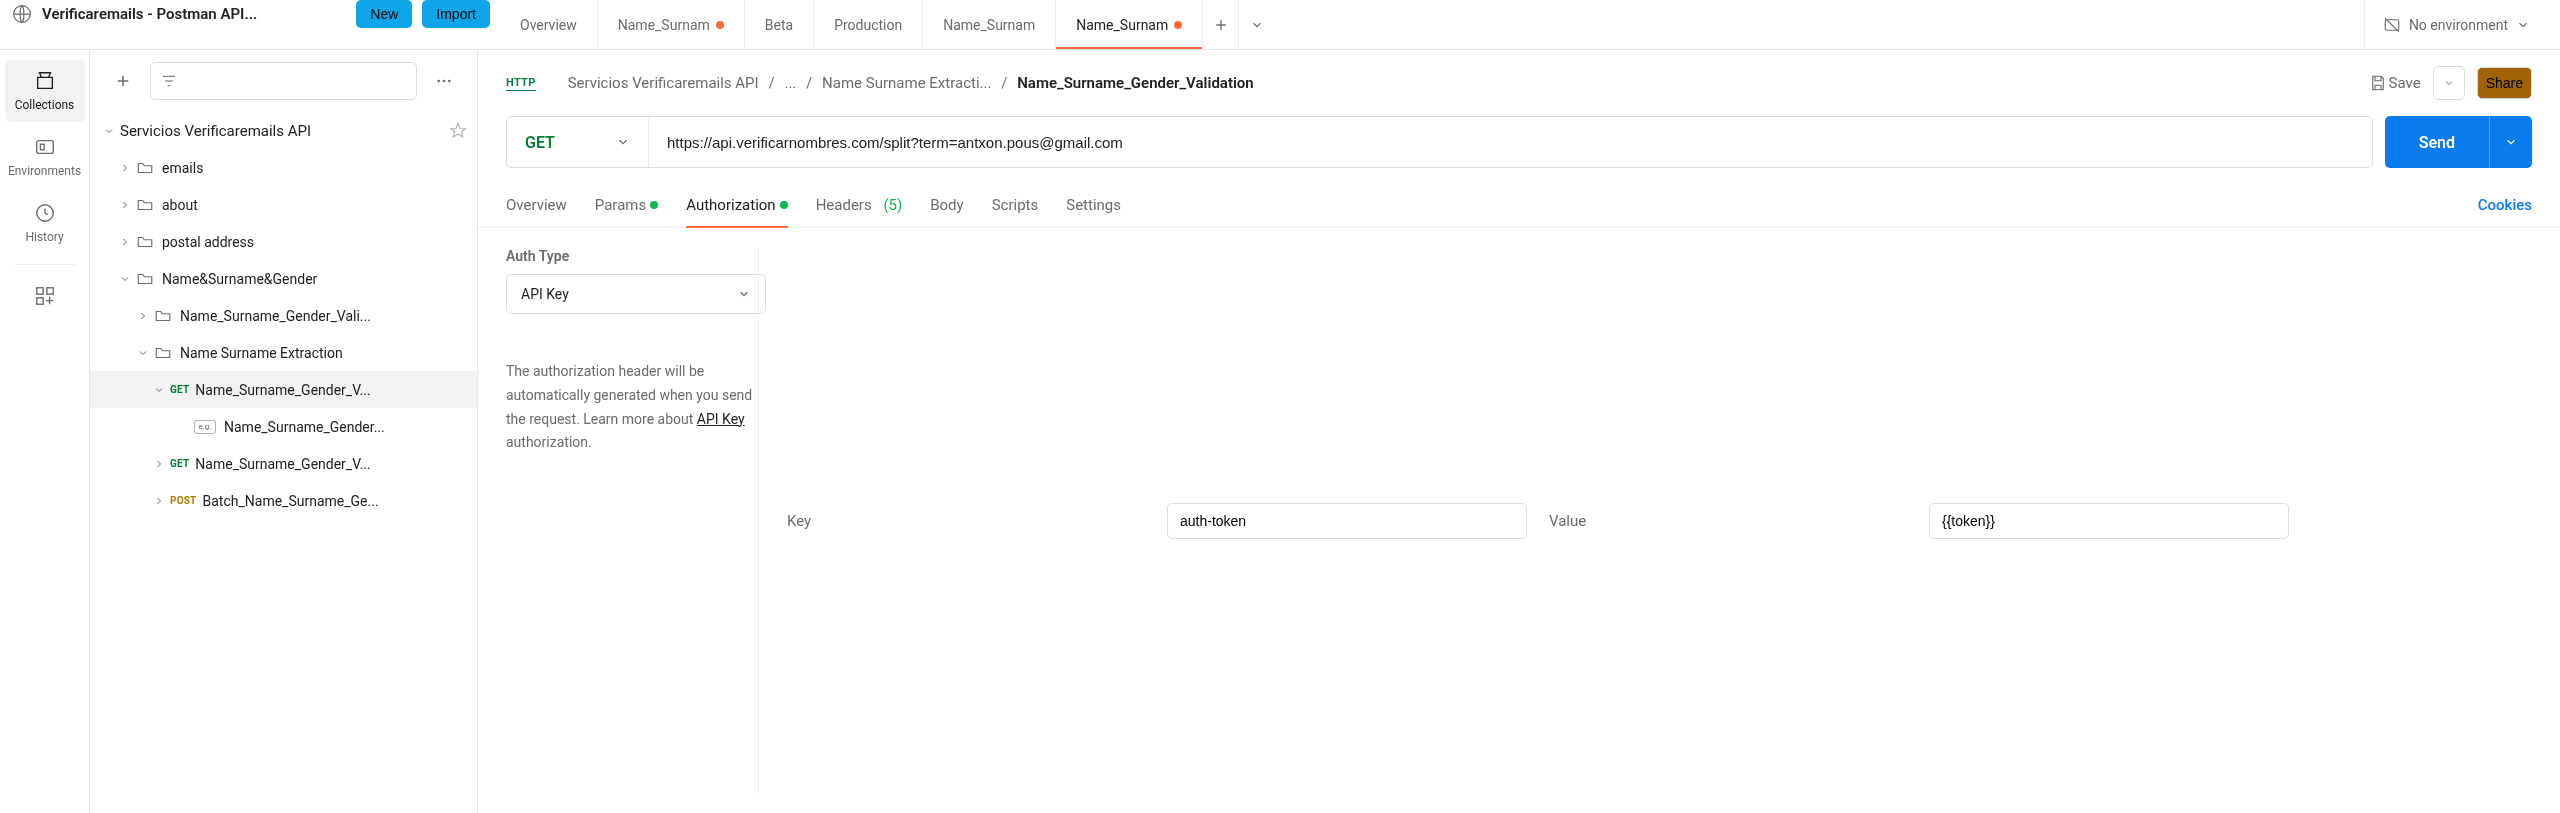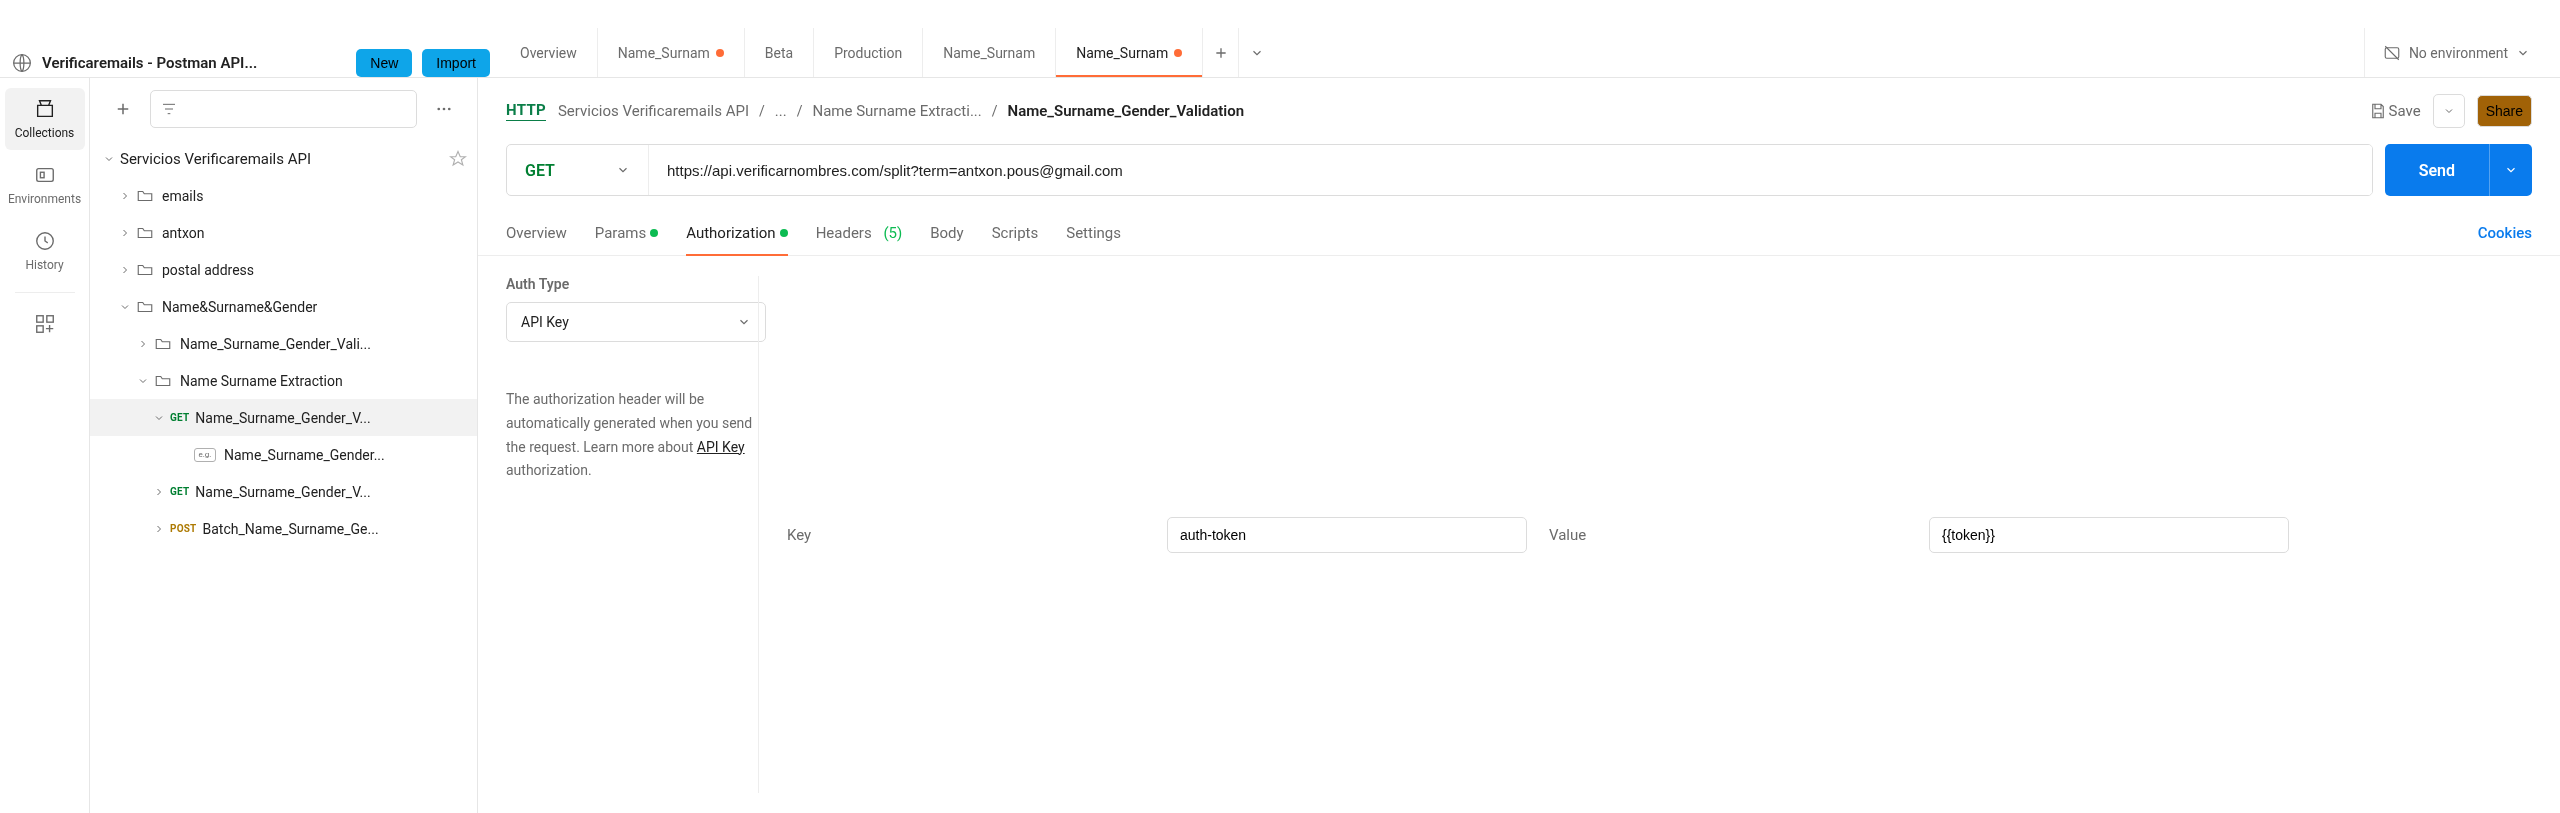--- a/index.html
+++ b/index.html
@@ -1,20 +1,20 @@
 <!DOCTYPE html>
 <html><head>
 <meta charset="utf-8">
 <style>
 * { box-sizing: border-box; margin: 0; padding: 0; }
 body { font-family: -apple-system, BlinkMacSystemFont, "Segoe UI", Roboto, Arial, sans-serif; font-size: 14px; color: #212121; background: #fff; width: 2560px; height: 813px; overflow: hidden; }
 .app { display: flex; flex-direction: column; height: 100%; }
 
 
-.header { display: flex; align-items: flex-end; height: 50px; border-bottom: 1px solid #e6e6e6; padding: 0 12px; gap: 10px; margin-top: 28px; }
+.header { display: flex; align-items: flex-start; height: 50px; border-bottom: 1px solid #e6e6e6; padding: 0 12px; gap: 10px; }
 .header-left { display:flex; align-items:center; gap:10px; width: 478px; }
 .workspace-name { font-weight: 600; font-size: 15px; flex:1; white-space:nowrap; overflow:hidden; text-overflow:ellipsis; }
 .btn { border: none; background: #0ea5e9; padding: 6px 14px; border-radius: 5px; font-size: 14px; cursor: pointer; }
 
 
 .tab-bar { display: flex; align-items:center; flex:1; overflow:hidden; height:100%; }
 .tab { position:relative; padding: 0 20px; height:100%; display:flex; align-items:center; color:#6b6b6b; cursor:pointer; font-size:14px; white-space:nowrap; border-left:1px solid #ededed; max-width:160px; }
 .tab:first-child{ border-left:none; }
 .tab.active { color:#212121; }
 .tab.active::after { content:""; position:absolute; bottom:0; left:0; right:0; height:2px; background:#ff6c37; }
@@ -51,21 +51,21 @@
 .star-icon { margin-left:auto; color:#b0b0b0; }
 .eg-icon { width:22px; height:14px; border:1px solid #b0b0b0; border-radius:3px; font-size:8px; display:flex; align-items:center; justify-content:center; color:#6b6b6b; margin-right:8px; flex-shrink:0; }
 .indent { flex-shrink:0; }
 
 
 .content { flex:1; display:flex; flex-direction:column; }
 .crumbs { display:flex; align-items:center; gap:10px; padding:16px 28px; }
 .crumb-sep { color:#6b6b6b; }
 .crumb { color:#6b6b6b; font-size:15px; }
 .crumb.final { color:#212121; font-weight:600; }
-.http-badge { color:#0a7e48; font-weight:700; font-size:15px; letter-spacing:0.3px; border-bottom:1.5px solid #0a7e48; padding-bottom:1px; margin-right:2px; }
+.http-badge { color:#0a7e48; font-weight:700; font-size:11px; letter-spacing:0.3px; border-bottom:1.5px solid #0a7e48; padding-bottom:1px; margin-right:22px; }
 .crumb-actions { margin-left:auto; display:flex; align-items:center; gap:12px; }
 .share-btn { border:1px solid #dcdcdc; background:#a16207; padding:7px 8px; border-radius:5px; }
 .save-btn { display:flex; align-items:flex-start; gap:2px; color:#6b6b6b; cursor:pointer; font-size:15px; }
 .split-caret { width:32px; height:34px; border:1px solid #dcdcdc; border-radius:5px; display:flex; align-items:center; justify-content:center; cursor:pointer; }
 
 
 .urlbar { display:flex; gap:12px; padding:0 28px 14px; }
 .url-input-group { flex:1; display:flex; border:1px solid #dcdcdc; border-radius:5px; height:52px; overflow:hidden; }
 .method-select { width:142px; display:flex; align-items:center; justify-content:space-between; padding:0 18px; font-weight:600; color:#007f31; font-size:16px; border-right:1px solid #ededed; cursor:pointer; }
 .url-field { flex:1; border:none; outline:none; padding:0 18px; font-size:15px; color:#212121; }
@@ -248,21 +248,21 @@
         <div class="tree-row">
           <span class="indent" style="width:24px"></span>
           <span class="caret">
               <svg width="12" height="12" viewBox="0 0 24 24" fill="none" stroke="#6b6b6b" stroke-width="2">
                 <path d="M9 6l6 6-6 6"></path>
               </svg>
             </span>
           <svg class="folder-icon" viewBox="0 0 24 24" fill="none" stroke="#6b6b6b" stroke-width="1.5">
               <path d="M3 6h6l2 3h10v9H3z"></path>
             </svg>
-          <span class="tree-label">antxon</span>
+          <span class="tree-label">about</span>
         </div>
 
         <div class="tree-row">
           <span class="indent" style="width:24px"></span>
           <span class="caret">
               <svg width="12" height="12" viewBox="0 0 24 24" fill="none" stroke="#6b6b6b" stroke-width="2">
                 <path d="M9 6l6 6-6 6"></path>
               </svg>
             </span>
           <svg class="folder-icon" viewBox="0 0 24 24" fill="none" stroke="#6b6b6b" stroke-width="1.5">

